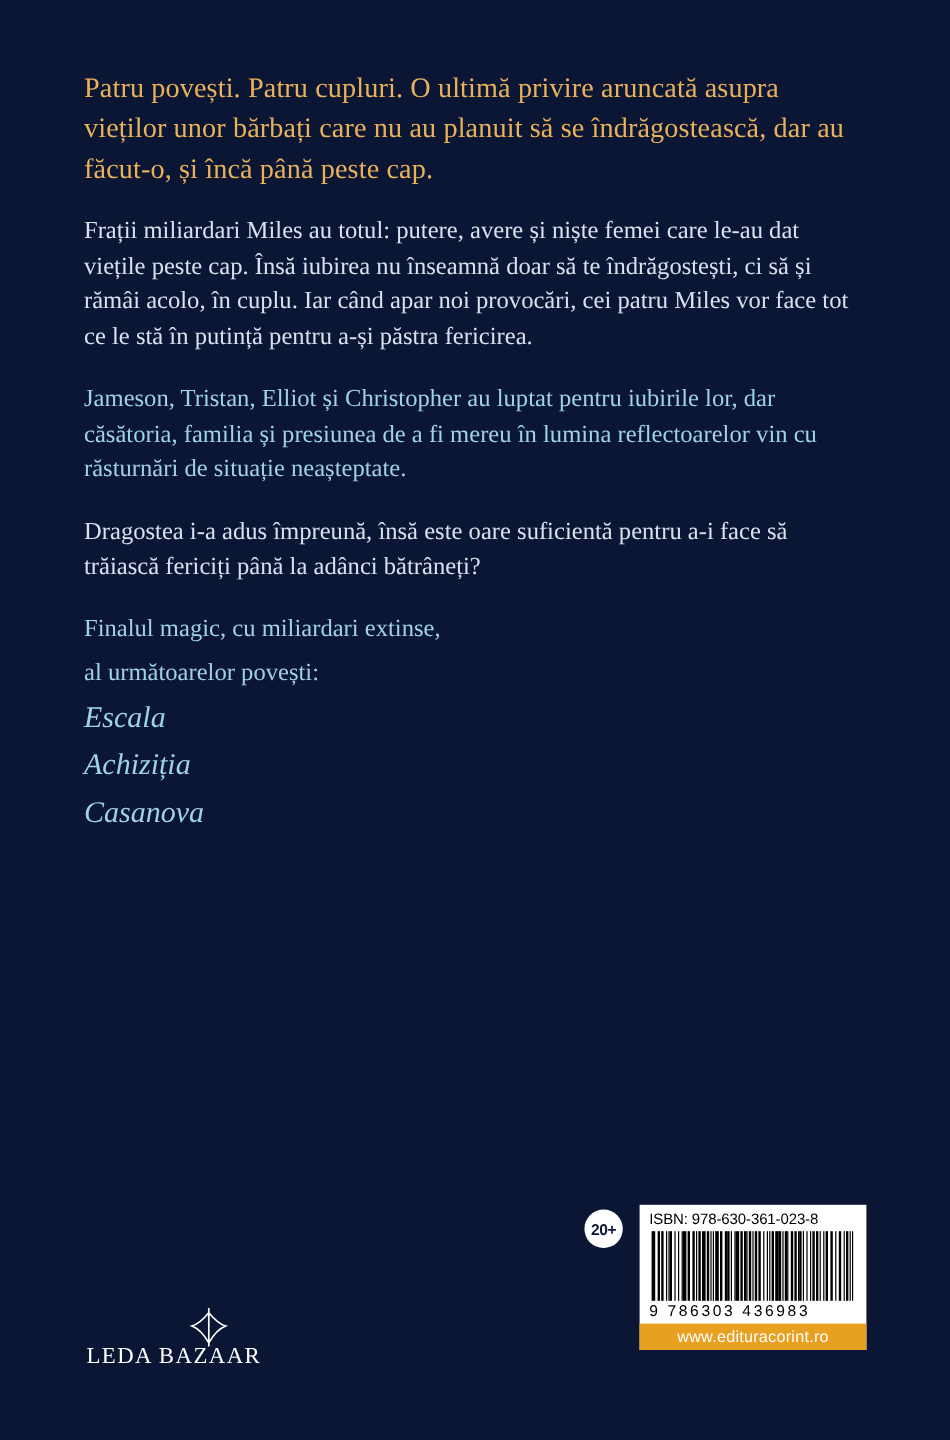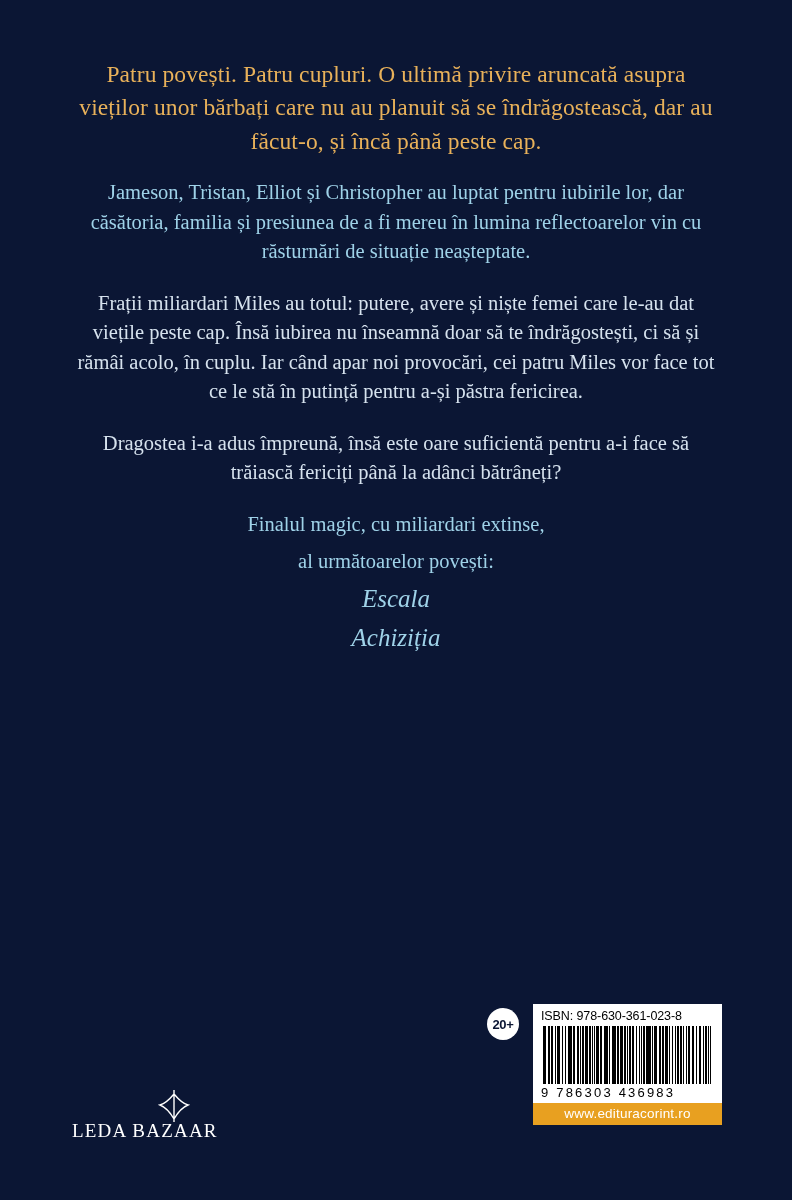--- a/index.html
+++ b/index.html
@@ -19,21 +19,20 @@
     width: 792px;
     height: 1200px;
     background: #0b1634;
   }
 
   .blurb {
     position: absolute;
     left: 70px;
     top: 58px;
     width: 652px;
-    text-align: center;
   }
 
   .headline {
     color: #e8b15a;
     font-size: 23.5px;
     line-height: 1.42;
     font-weight: 400;
     margin: 0 0 20px 0;
     letter-spacing: 0.1px;
   }
@@ -157,28 +156,29 @@
     white-space: nowrap;
   }
 </style>
 </head>
 <body>
 
 <div class="page">
 
   <div class="blurb">
     <p class="headline">Patru povești. Patru cupluri. O ultimă privire aruncată asupra vieților unor bărbați care nu au planuit să se îndrăgostească, dar au făcut-o, și încă până peste cap.</p>
+    <p class="para">Frații miliardari Miles au totul: putere, avere și niște femei care le-au dat viețile peste cap. Însă iubirea nu înseamnă doar să te îndrăgostești, ci să și rămâi acolo, în cuplu. Iar când apar noi provocări, cei patru Miles vor face tot ce le stă în putință pentru a-și păstra fericirea.</p>
     <p class="para accent">Jameson, Tristan, Elliot și Christopher au luptat pentru iubirile lor, dar căsătoria, familia și presiunea de a fi mereu în lumina reflectoarelor vin cu răsturnări de situație neașteptate.</p>
-    <p class="para">Frații miliardari Miles au totul: putere, avere și niște femei care le-au dat viețile peste cap. Însă iubirea nu înseamnă doar să te îndrăgostești, ci să și rămâi acolo, în cuplu. Iar când apar noi provocări, cei patru Miles vor face tot ce le stă în putință pentru a-și păstra fericirea.</p>
     <p class="para">Dragostea i-a adus împreună, însă este oare suficientă pentru a-i face să trăiască fericiți până la adânci bătrâneți?</p>
     <div class="finale">Finalul magic, cu miliardari extinse,</div>
     <div class="finale">al următoarelor povești:</div>
     <div class="titles">
       <div class="t">Escala</div>
       <div class="t">Achiziția</div>
+      <div class="t">Casanova</div>
     </div>
   </div>
 
   <div class="age-badge">20+</div>
 
   <div class="barcode-box">
     <div class="isbn-line">ISBN: 978-630-361-023-8</div>
     <div class="bars" id="bars">
         <i style="width:2px"></i>
         <i style="width:1px;background:transparent"></i>

